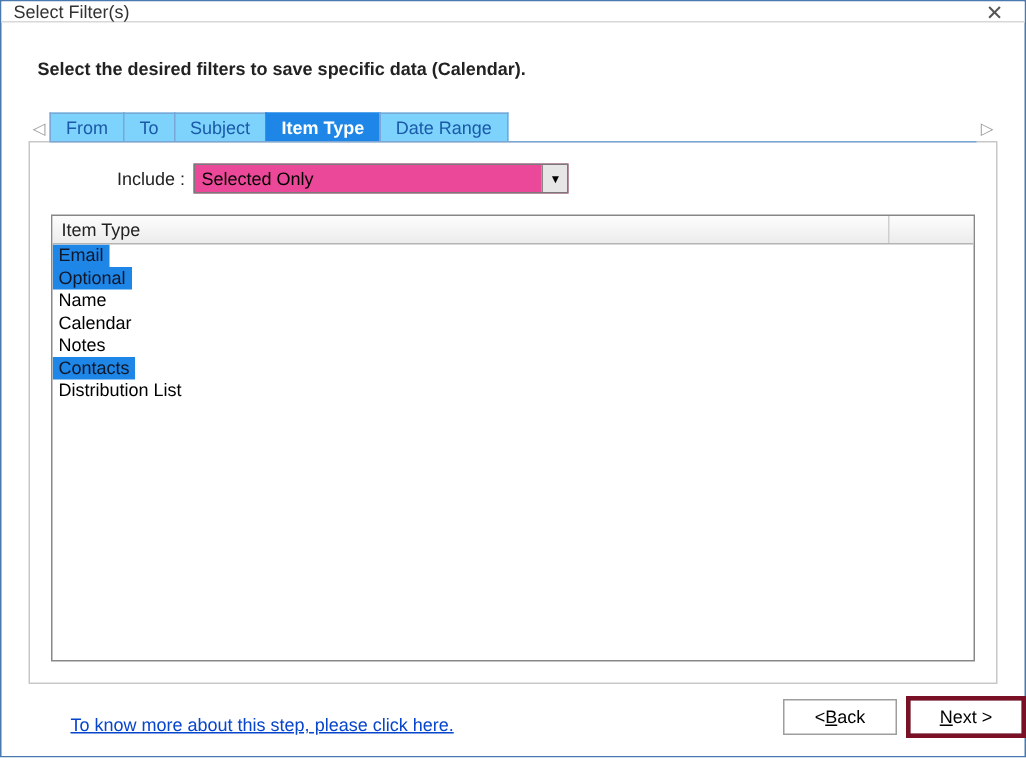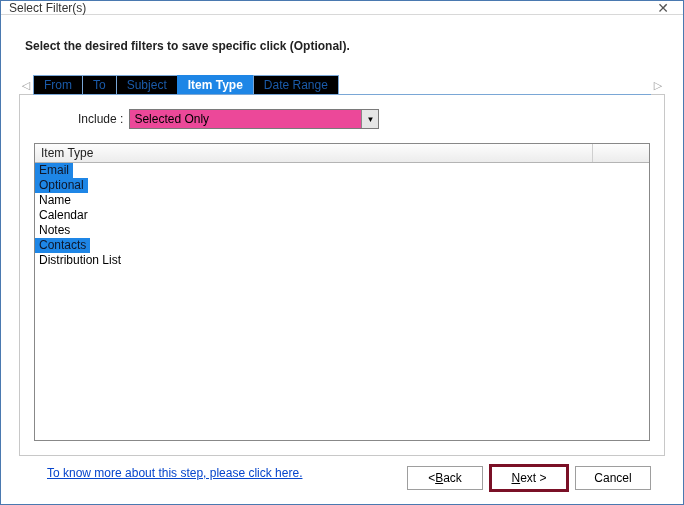--- a/index.html
+++ b/index.html
@@ -55,21 +55,21 @@
   .tabs {
     display: flex;
     border-bottom: 1px solid #7aa7d6;
     flex: 1;
     height: 20px;
     align-items: flex-end;
   }
   .tab {
     border: 1px solid #7aa7d6;
     border-bottom: none;
-    background: #000000;
+    background: #7dd3fc;
     padding: 2px 10px 2px 10px;
     margin-right: -1px;
     font-size: 12px;
     color: #1a5aa8;
     cursor: default;
     position: relative;
     height: 19px;
     line-height: 14px;
   }
   .tab.active {
@@ -155,22 +155,22 @@
     color: #000;
     cursor: default;
     white-space: nowrap;
     width: fit-content;
   }
   .list-item.selected {
     background: #1e86e6;
     color: #0f172a;
   }
   .footer {
-    display: flex; align-items: flex-start;
-    padding: 10px 32px 14px 18px;
+    display: flex; align-items: flex-end;
+    padding: 10px 1px 14px 18px;
   }
   .help-link {
     color: #0645cc;
     text-decoration: underline;
     margin-left: 28px;
     cursor: pointer;
   }
   .spacer { flex: 1; }
   .btns { display: flex; gap: 8px; }
   .btn-win {
@@ -192,21 +192,21 @@
 
 <div class="window">
   <div class="titlebar">
     <div class="title">Select Filter(s)</div>
     <div class="close">
       <span>✕</span>
     </div>
   </div>
 
   <div class="content">
-    <div class="instruction">Select the desired filters to save specific click (Optional).</div>
+    <div class="instruction">Select the desired filters to save specific data (Calendar).</div>
 
     <div class="tabstrip">
       <div class="arrow">◁</div>
       <div class="tabs" id="tabs-container">
           <div class="tab">From</div>
           <div class="tab">To</div>
           <div class="tab">Subject</div>
           <div class="tab active">Item Type</div>
           <div class="tab">Date Range</div>
           <div class="tabstrip-remainder"></div>
@@ -249,16 +249,15 @@
     <div class="btns">
       <div class="btn-win">
         <span>&lt; </span>
           <span class="u">B</span>
           <span>ack</span>
       </div>
       <div class="btn-win highlight">
         <span class="u">N</span>
           <span>ext &gt;</span>
       </div>
-      <div class="btn-win">Cancel</div>
     </div>
   </div>
 </div>
 
 </body></html>

